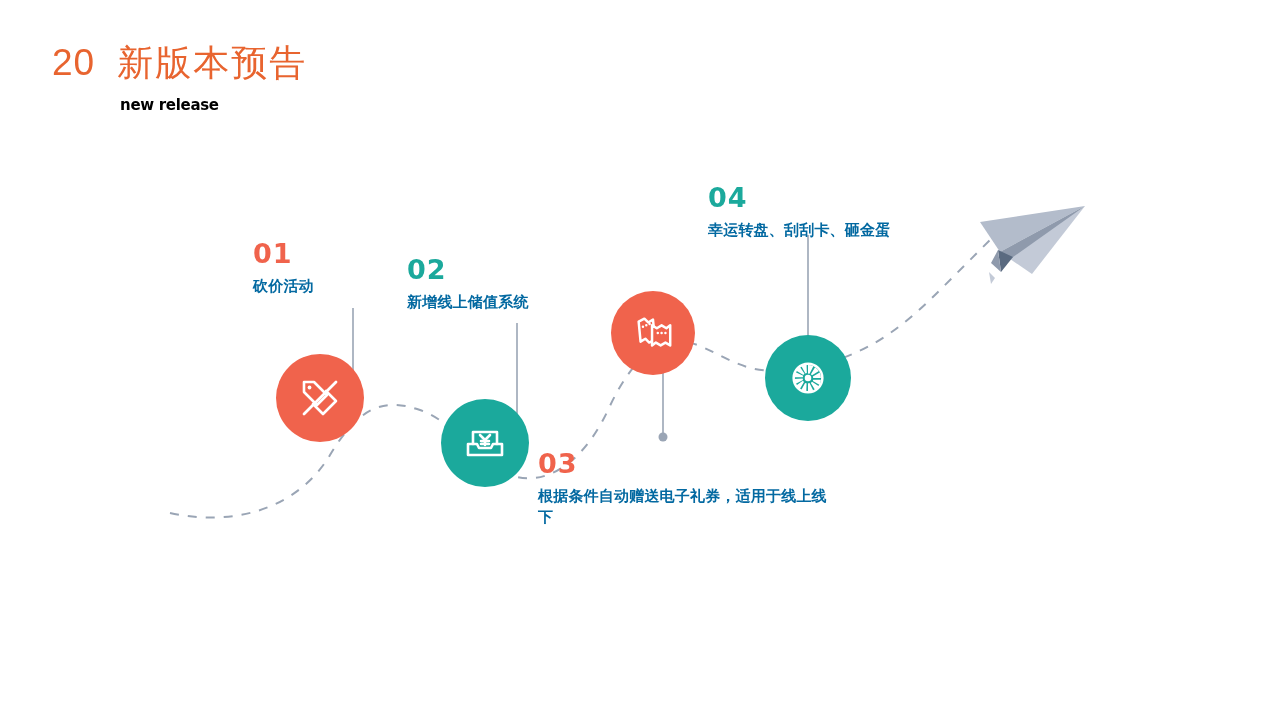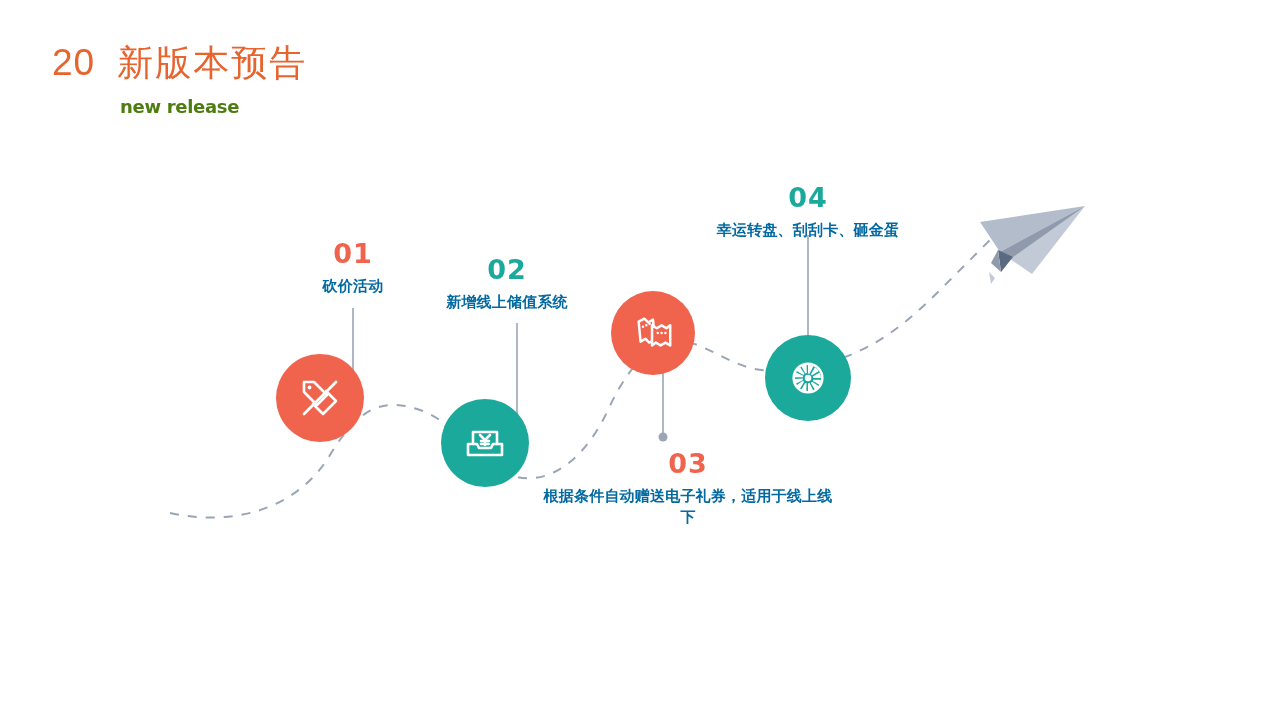--- a/index.html
+++ b/index.html
@@ -41,23 +41,23 @@
     font-size: 36px;
     font-weight: 400;
     color: #E8642F;
     letter-spacing: 2px;
     line-height: 1;
   }
   .header-sub {
     position: absolute;
     left: 120px;
     top: 96px;
-    font-size: 18px;
+    font-size: 15px;
     font-weight: 700;
-    color: #4d7c0f;
+    color: #000000;
     letter-spacing: -0.3px;
     font-family: "DejaVu Sans", sans-serif;
   }
 
   
   .canvas {
     position: absolute;
     left: 0;
     top: 0;
     width: 1280px;
@@ -73,21 +73,20 @@
     justify-content: center;
   }
   .node.orange { background: #F0634C; }
   .node.teal   { background: #1BA99C; }
 
   .node svg { display: block; }
 
   
   .label {
     position: absolute;
-    text-align: center;
     line-height: 1.35;
   }
   .label-num {
     font-size: 27px;
     font-weight: 700;
     letter-spacing: 1px;
     font-family: "DejaVu Sans", sans-serif;
     margin-bottom: 4px;
   }
   .label-num.orange { color: #F0634C; }

